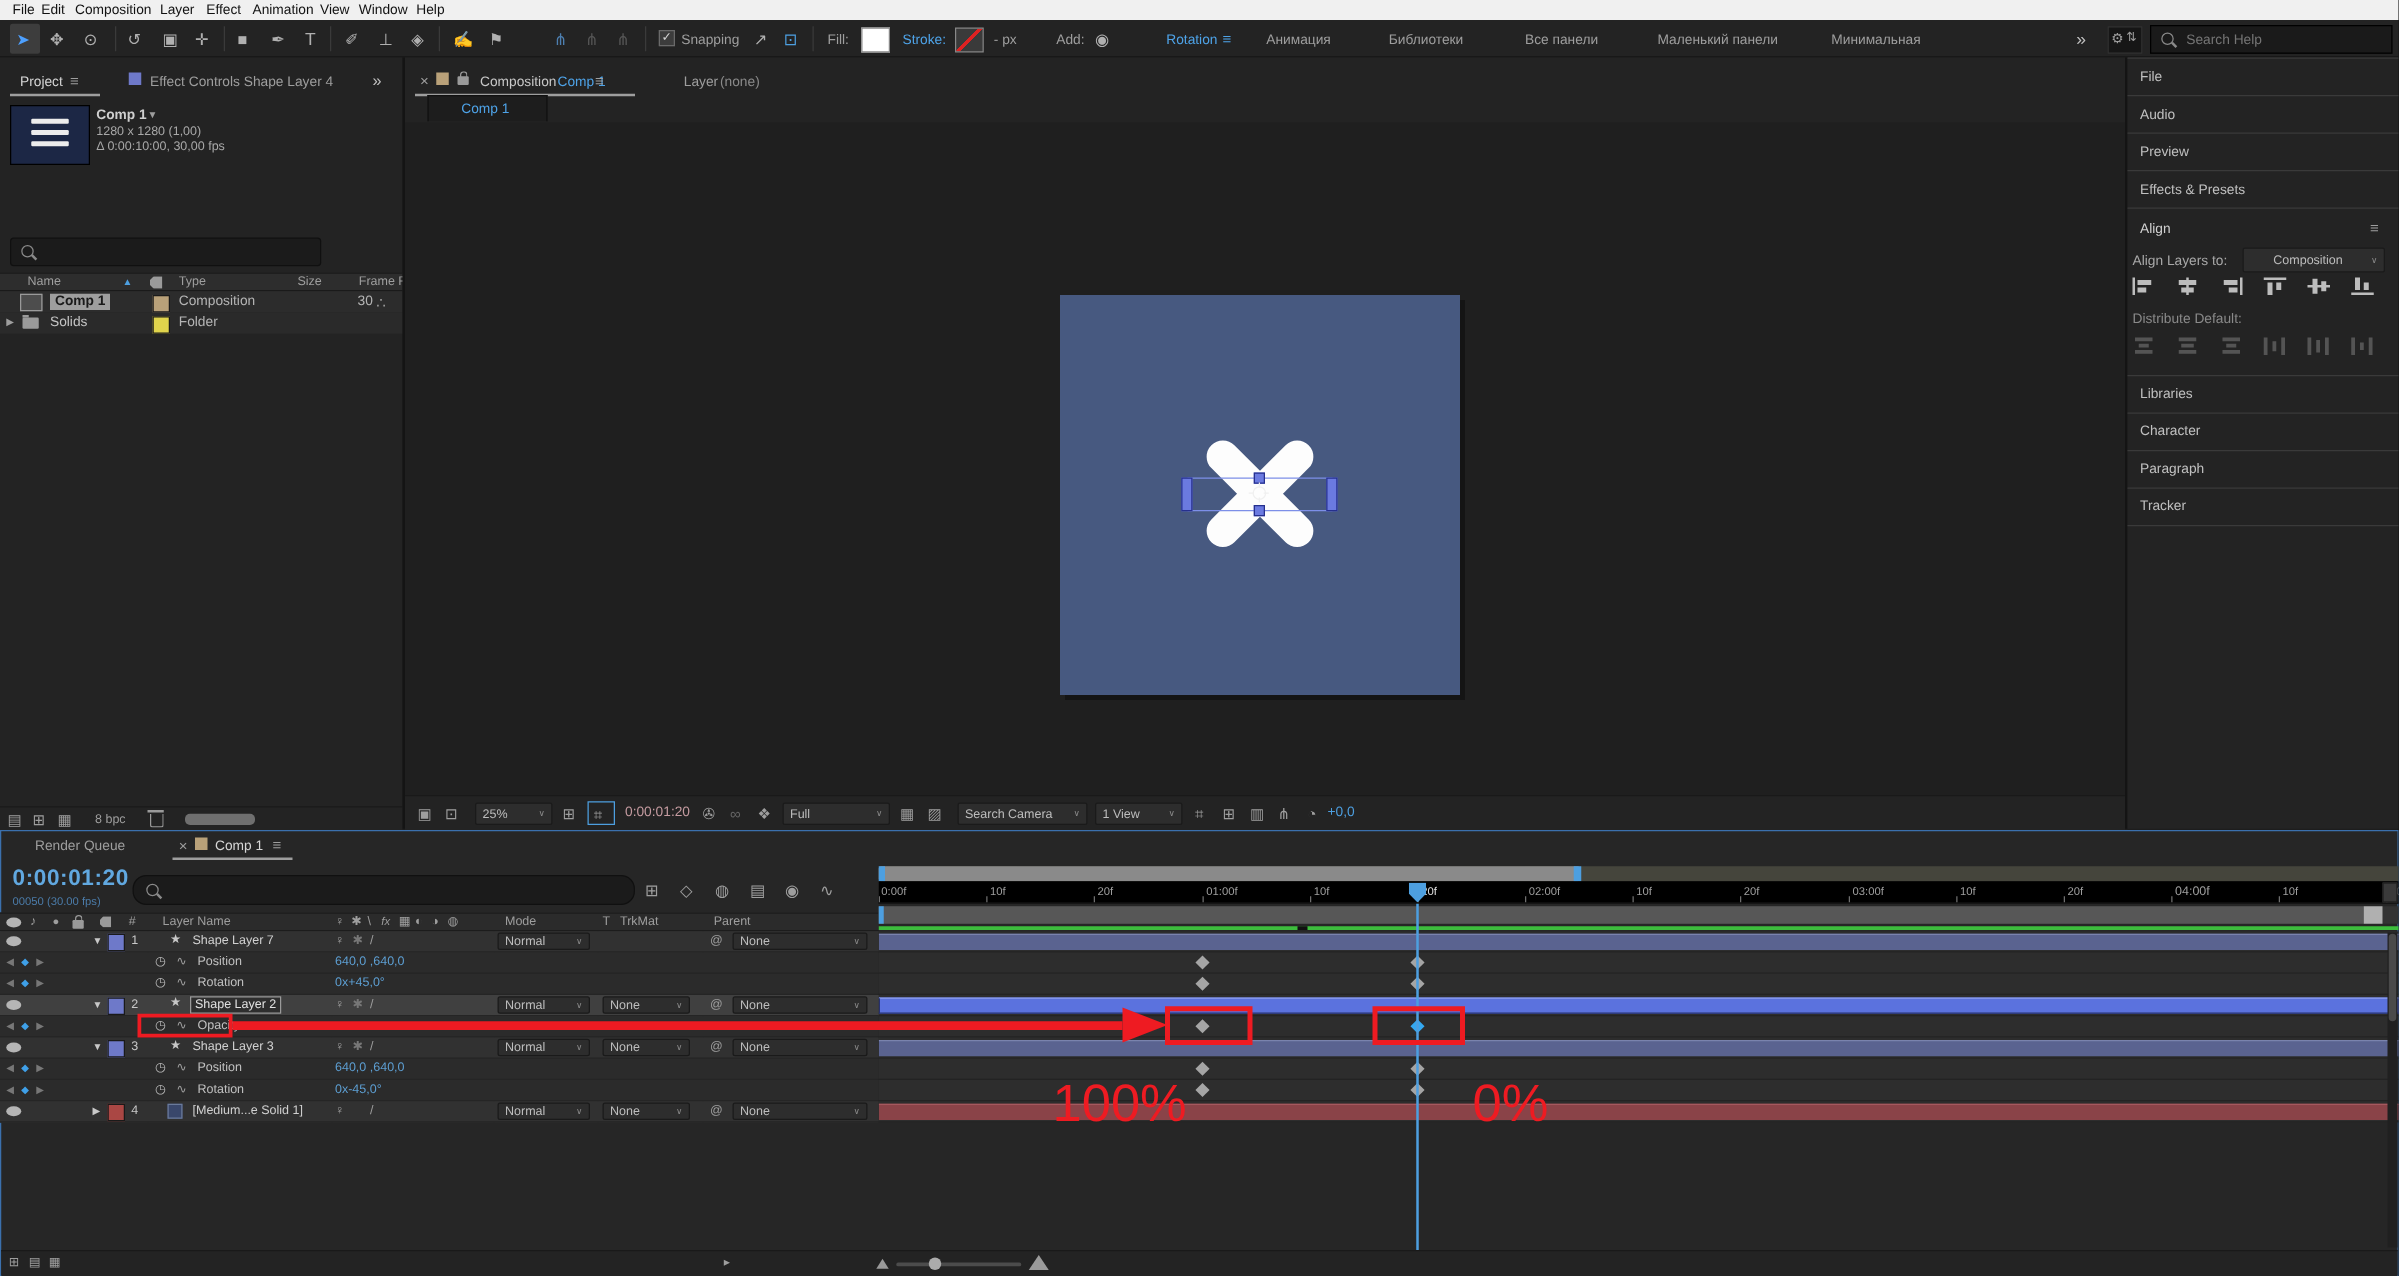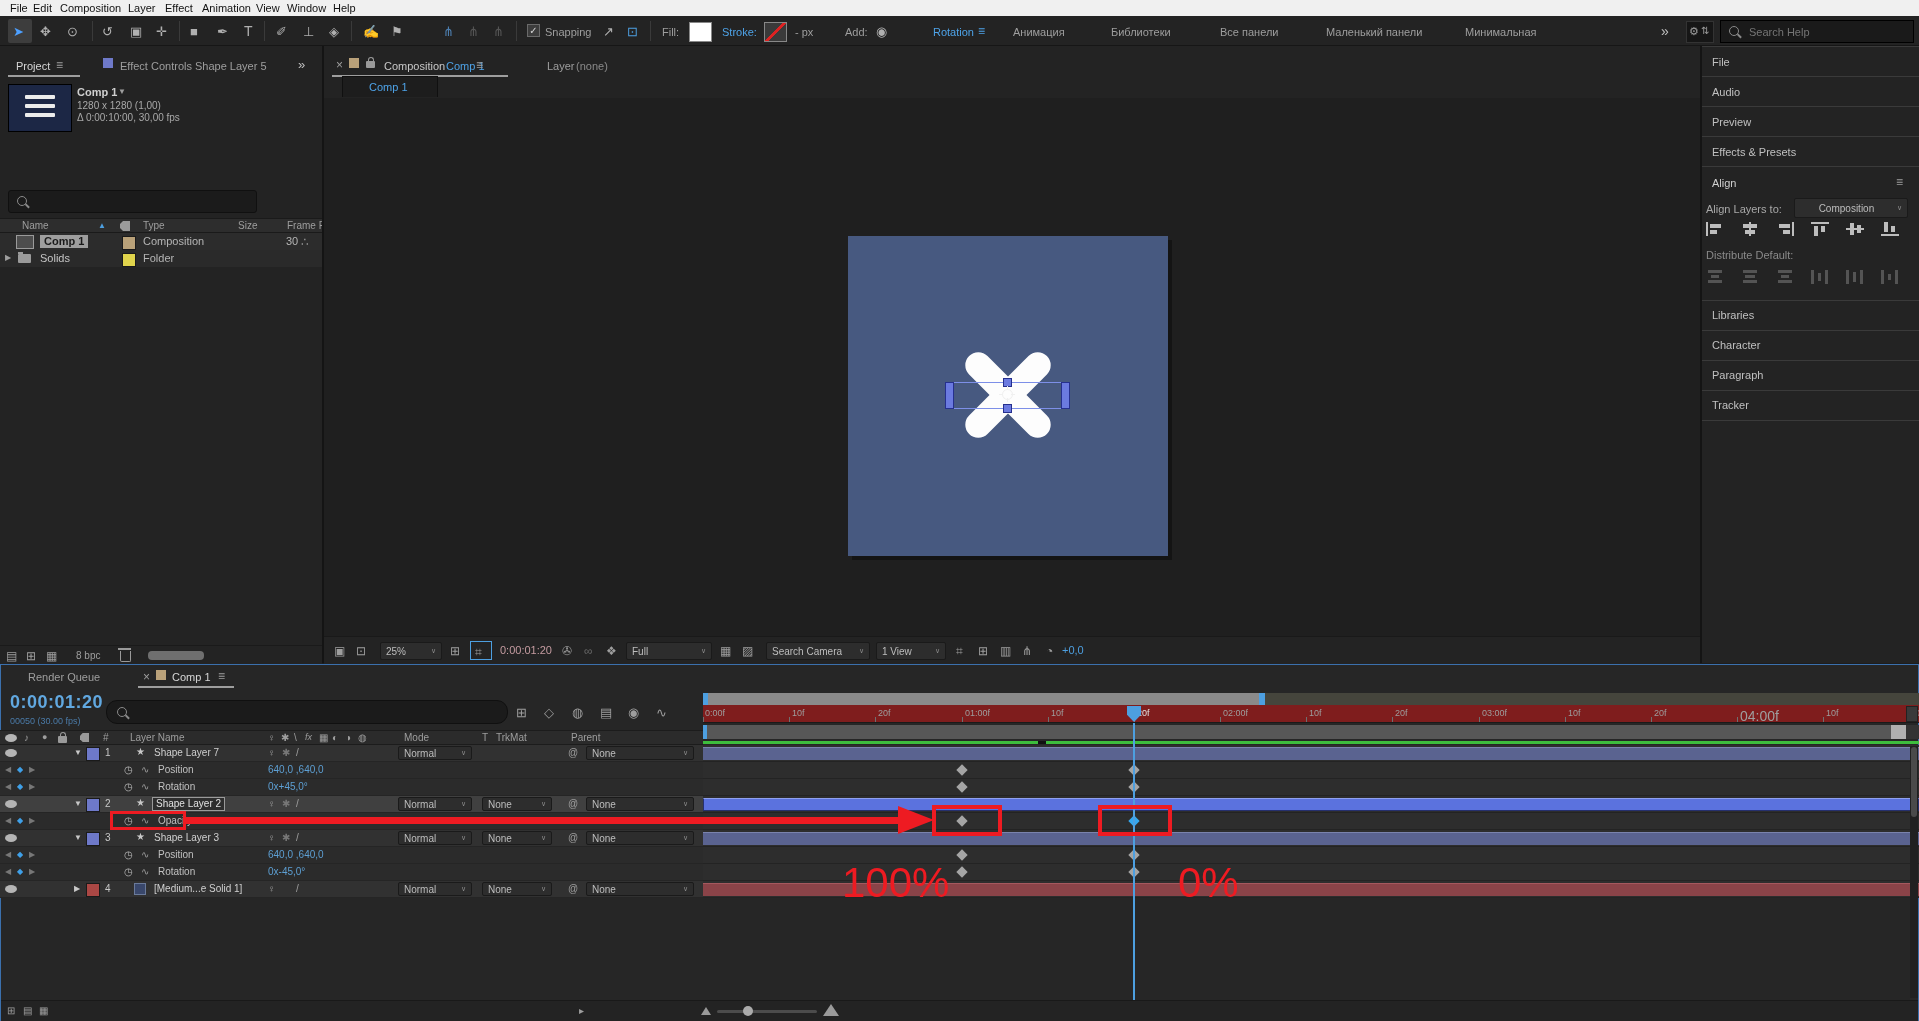--- a/index.html
+++ b/index.html
@@ -105,21 +105,21 @@
       <span class="ic-mag" style="left:8px;top:5px;"></span>
       <input style="position: absolute; left: 26px; top: 1px; width: 160px; height: 17px; background: transparent; border: none; outline: none; color: rgb(187, 187, 187); font-size: 11px;" placeholder="Search Help">
     </div>
   </div>
 
   <div class="panel" style="left:0;top:46px;width:322px;height:617px;">
     <span class="t" style="left:16px;top:14px;color:#d6d6d6;">Project</span>
     <span class="ic" style="left:56px;top:13px;">≡</span>
     <div class="ab" style="left:8px;top:29px;width:72px;height:2px;background:#9e9e9e;"></div>
     <div class="ab" style="left:103px;top:12px;width:10px;height:10px;background:#6e79c9;"></div>
-    <span class="t" style="left:120px;top:14px;">Effect Controls Shape Layer 5</span>
+    <span class="t" style="left:120px;top:14px;">Effect Controls Shape Layer 4</span>
     <span class="ic" style="left:298px;top:12px;font-size:13px;color:#c0c0c0;">»</span>
 
     <div class="ab" style="left:8px;top:38px;width:62px;height:46px;background:#1c2745;border:1px solid #000;">
       <span class="ab" style="left:16px;top:10px;width:30px;height:4px;background:#ececec;border-radius:1px;"></span>
       <span class="ab" style="left:16px;top:19px;width:30px;height:4px;background:#ececec;border-radius:1px;"></span>
       <span class="ab" style="left:16px;top:28px;width:30px;height:4px;background:#ececec;border-radius:1px;"></span>
     </div>
     <span class="t" style="left:77px;top:40px;color:#cfcfcf;font-weight:bold;">Comp 1</span>
     <span class="ic" style="left:118px;top:42px;font-size:8px;">▼</span>
     <span class="t" style="left:77px;top:54px;font-size:10px;color:#a8a8a8;">1280 x 1280 (1,00)</span>
@@ -377,21 +377,21 @@
       <span class="t" style="left:496px;top:1px;font-size:10px;">TrkMat</span>
       <span class="t" style="left:571px;top:1px;font-size:10px;">Parent</span>
     </div>
 
     <div class="ab" style="left:703px;top:29px;width:1216px;height:12px;background:#45453c;">
       <div class="ab" style="left:0;top:0;width:561px;height:12px;background:#8a8a8a;border-radius:2px;"></div>
       <div class="ab" style="left:0;top:0;width:5px;height:12px;background:#4d9fe0;"></div>
       <div class="ab" style="left:556px;top:0;width:6px;height:12px;background:#4d9fe0;"></div>
     </div>
 
-    <div class="ab" style="left:703px;top:41px;width:1216px;height:18px;background:#7f1d1d;border-bottom:1px solid #1a1a1a;box-sizing:border-box;overflow:hidden;">
+    <div class="ab" style="left:703px;top:41px;width:1216px;height:18px;background:#000000;border-bottom:1px solid #1a1a1a;box-sizing:border-box;overflow:hidden;">
       <span class="t" style="left:2px;top:3px;font-size:9px;">0:00f</span>
         <div class="tick" style="left:0;"></div>
       <span class="t" style="left:89px;top:3px;font-size:9px;">10f</span>
         <div class="tick" style="left:86px;"></div>
       <span class="t" style="left:175px;top:3px;font-size:9px;">20f</span>
         <div class="tick" style="left:172px;"></div>
       <span class="t" style="left:262px;top:3px;font-size:9px;">01:00f</span>
         <div class="tick" style="left:259px;"></div>
       <span class="t" style="left:348px;top:3px;font-size:9px;">10f</span>
         <div class="tick" style="left:345px;"></div>
@@ -402,21 +402,21 @@
       <span class="t" style="left:606px;top:3px;font-size:9px;">10f</span>
         <div class="tick" style="left:603px;"></div>
       <span class="t" style="left:692px;top:3px;font-size:9px;">20f</span>
         <div class="tick" style="left:689px;"></div>
       <span class="t" style="left:779px;top:3px;font-size:9px;">03:00f</span>
         <div class="tick" style="left:776px;"></div>
       <span class="t" style="left:865px;top:3px;font-size:9px;">10f</span>
         <div class="tick" style="left:862px;"></div>
       <span class="t" style="left:951px;top:3px;font-size:9px;">20f</span>
         <div class="tick" style="left:948px;"></div>
-      <span class="t" style="left:1037px;top:3px;font-size:14px;">04:00f</span>
+      <span class="t" style="left:1037px;top:3px;font-size:10px;">04:00f</span>
         <div class="tick" style="left:1034px;"></div>
       <span class="t" style="left:1123px;top:3px;font-size:9px;">10f</span>
         <div class="tick" style="left:1120px;"></div>
       <span class="t" style="left:1209px;top:3px;font-size:9px;">20f</span>
         <div class="tick" style="left:1206px;"></div>
       <div class="ab" style="left:424px;top:1px;width:14px;height:16px;background:#4d9fe0;clip-path:polygon(0 0,100% 0,100% 55%,50% 100%,0 55%);"></div>
     </div>
     <div class="ab" style="left:1906px;top:42px;width:12px;height:16px;background:#3a3a3a;border:1px solid #222;box-sizing:border-box;"></div>
 
     <div class="ab" style="left:703px;top:61px;width:1216px;height:14px;background:#333;">

